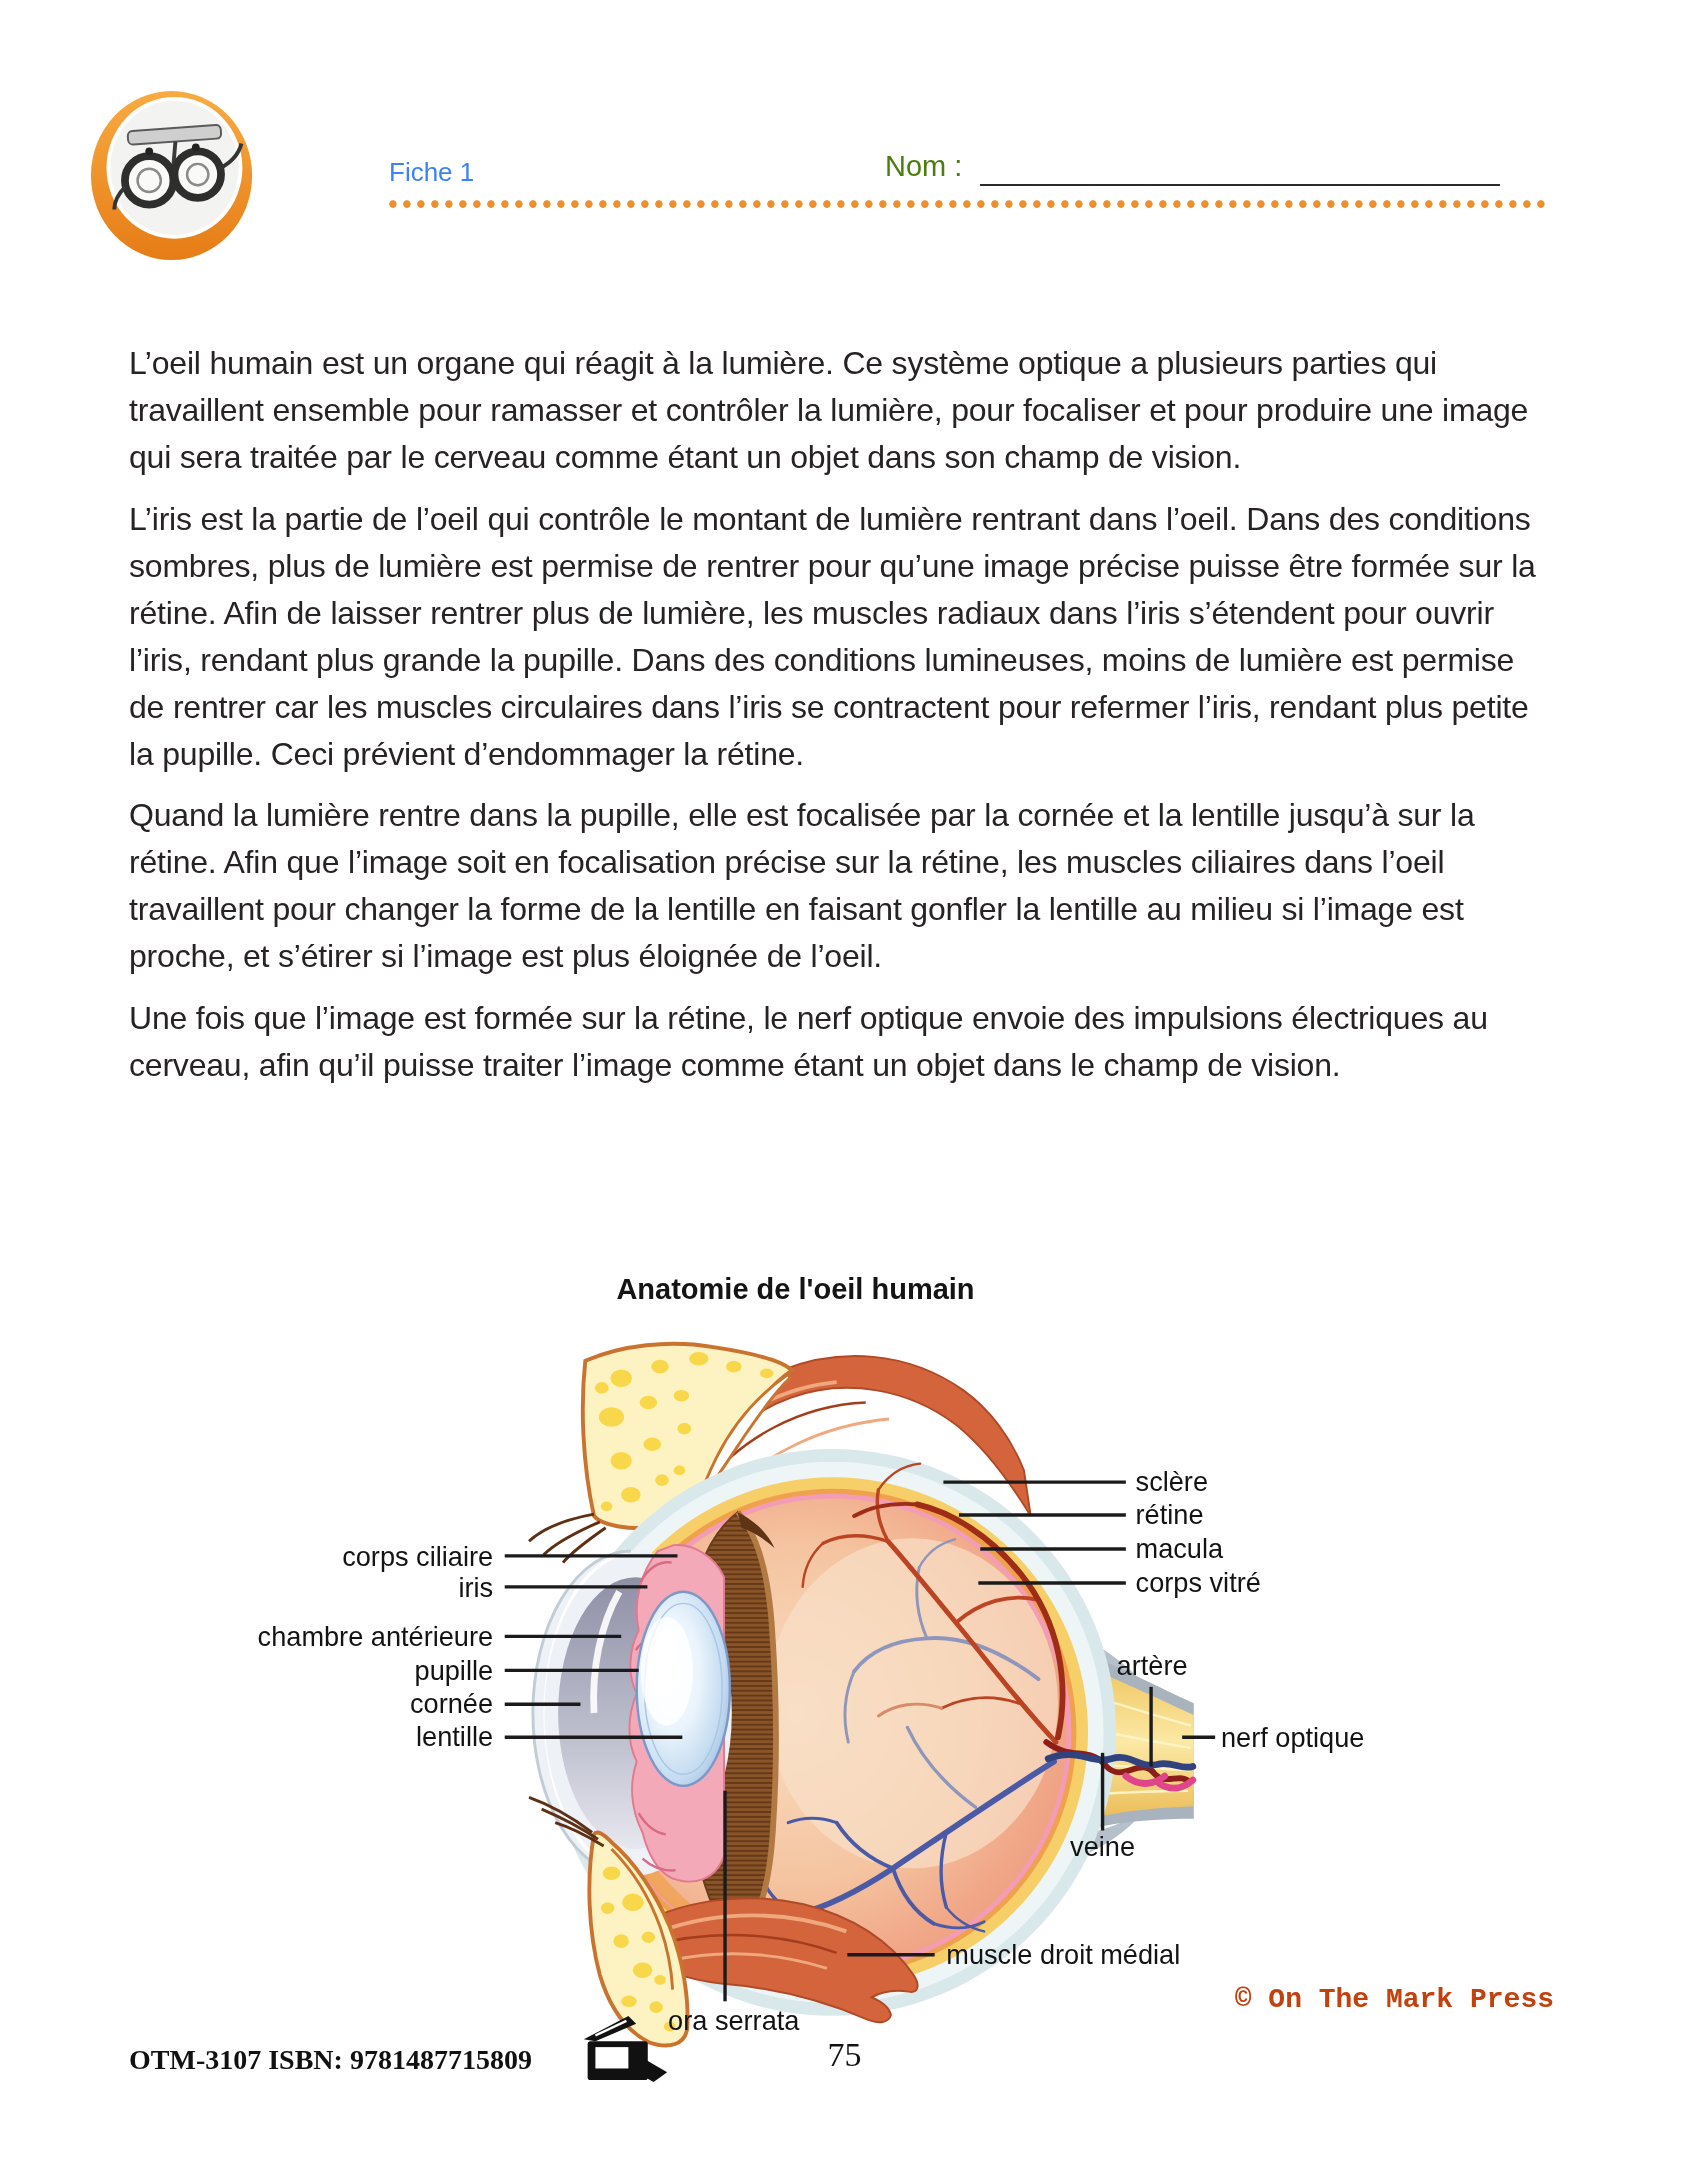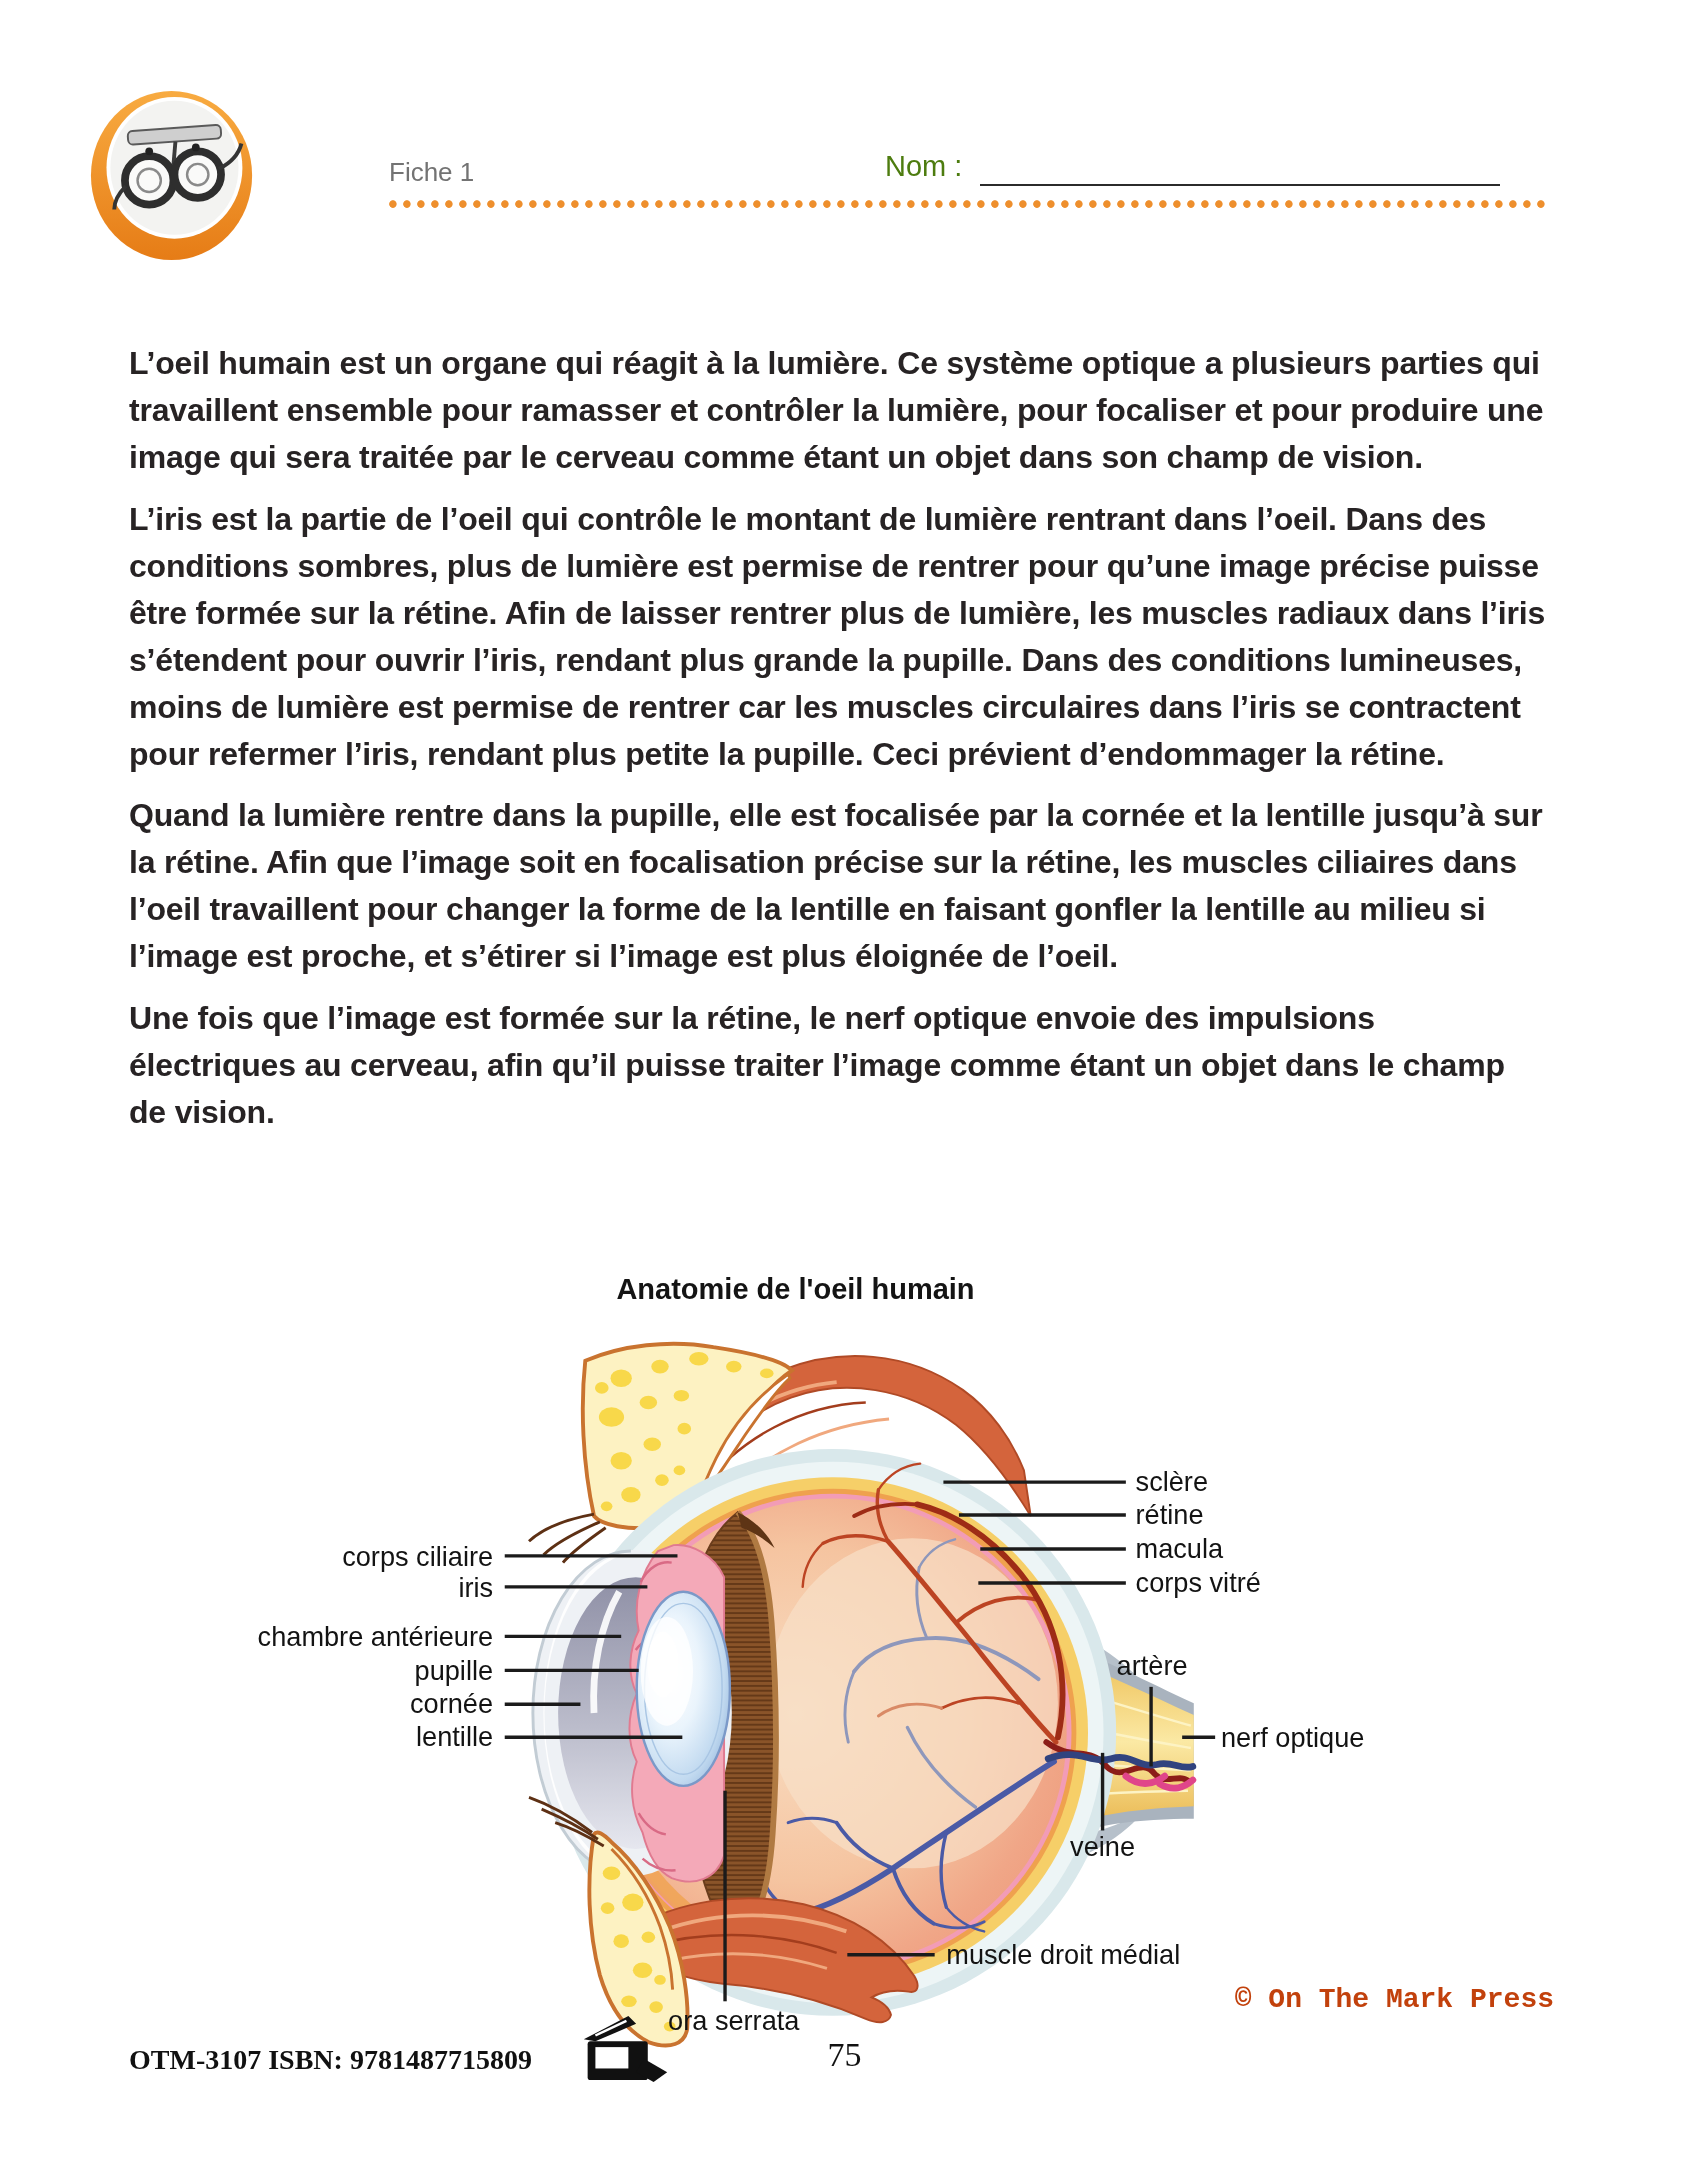--- a/index.html
+++ b/index.html
@@ -1,37 +1,37 @@
 <!DOCTYPE html>
 <html><head>
 <meta charset="utf-8">
 <style>
   html,body{margin:0;padding:0;background:#888;}
   .page{position:relative;width:1683px;height:2178px;background:#ffffff;margin:0 auto;
         font-family:"Liberation Sans",sans-serif;color:#262223;overflow:hidden;}
 
   
   .logo-wrap{position:absolute;left:89px;top:89px;width:167px;height:177px;}
-  .fiche{position:absolute;left:389px;top:157px;font-size:26px;color:#737373;}
+  .fiche{position:absolute;left:389px;top:157px;font-size:26px;color:#3b82f6;}
   .nom{position:absolute;left:885px;top:150px;font-size:29px;color:#4d7c0f;}
   .nom-line{position:absolute;left:980px;top:153px;width:520px;height:31px;
             border-bottom:2.4px solid #2b2b2b;}
   .dots{position:absolute;left:388px;top:199px;width:1157px;height:9.7px;
         background-image:radial-gradient(circle at 4.9px 4.9px,#ee8f2d 3.3px,rgba(0,0,0,0) 4.1px);
         background-size:14px 9.7px;background-repeat:repeat-x;}
 
   
   .main-title{position:absolute;left:131px;top:215px;width:1422px;text-align:center;
               font-weight:bold;font-size:115px;line-height:1.0;color:#111;white-space:nowrap;}
   .main-title span{display:inline-block;transform:scaleX(.66);transform-origin:center;
                    letter-spacing:-2.9px;}
 
   
   .body-text{position:absolute;left:129px;top:340px;width:1419px;
-             font-size:32px;line-height:47px;letter-spacing:-0.2px;color:#272324;font-weight:bold;}
+             font-size:32px;line-height:47px;letter-spacing:-0.2px;color:#272324;}
   .body-text p{margin:0 0 14.6px 0;}
 
   
   .diagram-title{position:absolute;left:131px;top:1273px;width:1329px;text-align:center;
                  font-size:29px;font-weight:bold;color:#141414;}
   svg.diagram{position:absolute;left:0;top:1320px;}
   svg .lbl{font-family:"Liberation Sans",sans-serif;font-size:28px;fill:#131313;}
   svg .lead{stroke:#1b1b1b;stroke-width:3.5;fill:none;}
 
   

